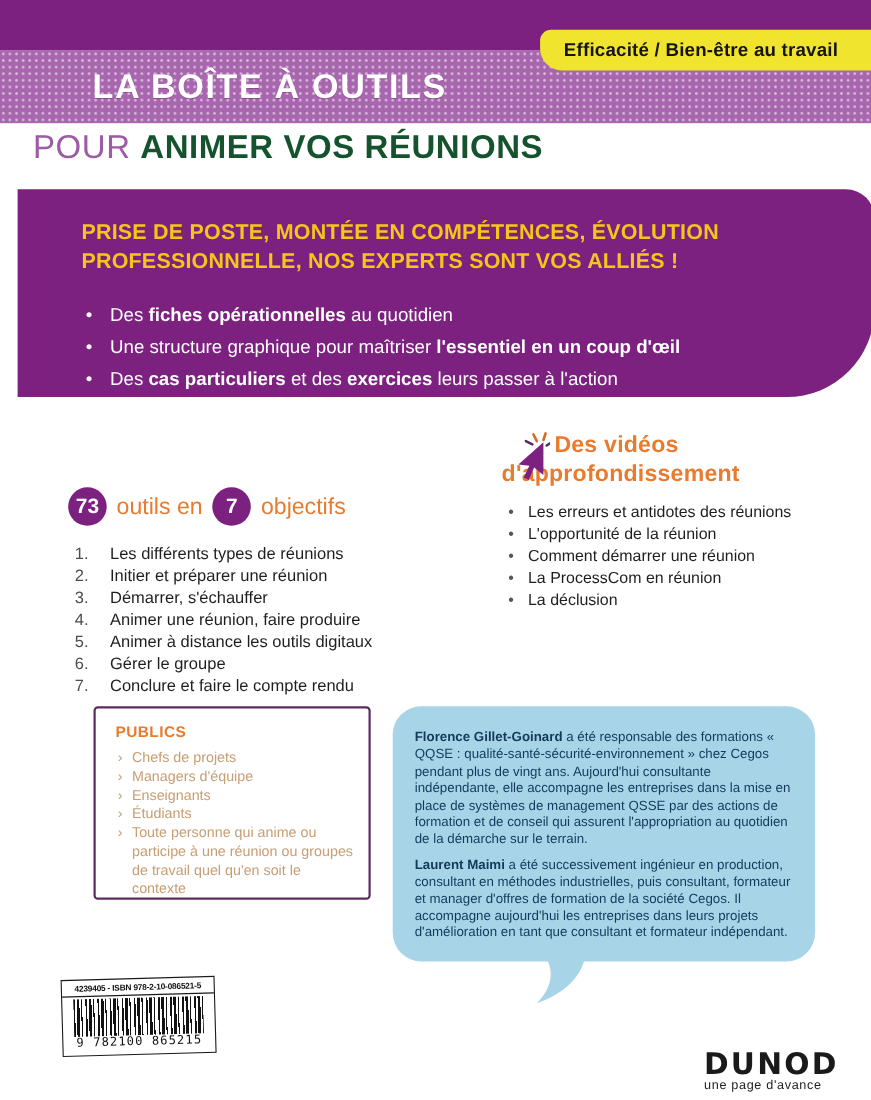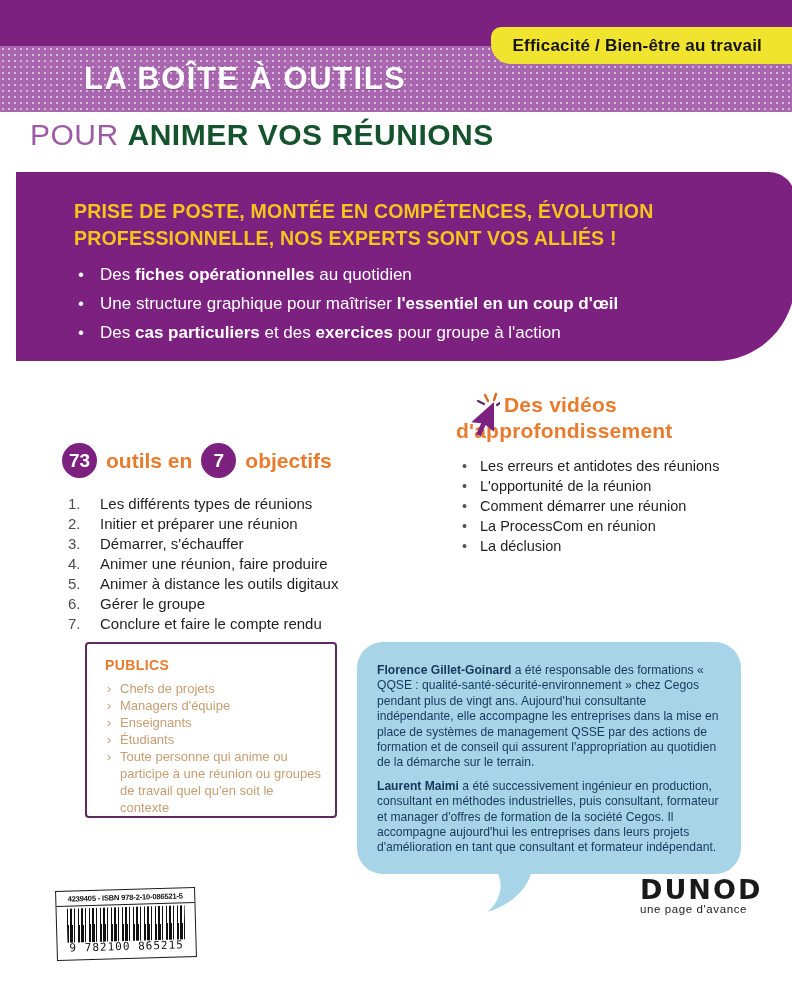--- a/index.html
+++ b/index.html
@@ -38,37 +38,37 @@
   .promo-box {
     position:absolute; left:16px; top:172px; width:779px; height:189px;
     background:#7c2180;
     border-radius:0 26px 80px 0;
     padding:26px 40px 0 58px;
   }
   .promo-heading {
     color:#f6c51c; font-weight:bold; font-size:19.5px; line-height:27px;
     letter-spacing:.2px; max-width:645px;
   }
-  .promo-bullets { list-style:none; margin-top:8px; }
+  .promo-bullets { list-style:none; margin-top:20px; }
   .promo-bullets li {
     color:#ffffff; font-size:17px; line-height:29px; padding-left:26px; position:relative;
   }
   .promo-bullets li::before {
     content:"•"; position:absolute; left:4px; color:#ffffff;
   }
   .promo-bullets strong { font-weight:bold; }
   
   .toolkit { position:absolute; left:62px; top:400px; width:340px;margin-top:43px; }
   .toolkit-heading { display:flex; align-items:center; gap:9px; }
   .count-circle {
     width:35px; height:35px; border-radius:50%; background:#7c2180;
     color:#ffffff; font-weight:bold; font-size:19px;
     display:flex; align-items:center; justify-content:center; flex:0 0 auto;
   }
-  .toolkit-word { color:#e87b2d; font-weight:bold; font-size:21px; }
+  .toolkit-word { color:#e87b2d; font-weight:normal; font-size:21px; }
   .objectives { list-style:none; counter-reset:obj; margin:16px 0 0 4px; }
   .objectives li {
     counter-increment:obj; font-size:15px; line-height:20px; color:#1f1f1f;
     padding-left:34px; position:relative;
   }
   .objectives li::before {
     content:counter(obj) "."; position:absolute; left:2px; color:#4d4d4d;
   }
   
   .videos { position:absolute; left:456px; top:392px; width:322px; }
@@ -120,21 +120,21 @@
     background:repeating-linear-gradient(90deg,
       #111 0 1.5px, #fff 1.5px 3px,
       #111 3px 5.5px, #fff 5.5px 7px,
       #111 7px 8px, #fff 8px 11px);
   }
   .barcode-digits {
     font-family:"DejaVu Sans Mono", monospace; font-size:11px; color:#111;
     text-align:center; letter-spacing:1px; margin-top:-1px; white-space:nowrap;
   }
   
-  .publisher { position:absolute; left:640px; top:876px; text-align:left; }
+  .publisher { position:absolute; left:640px; top:954px; text-align:left; }
   .publisher-logo {
     font-family:"DejaVu Sans", sans-serif; font-weight:800; font-size:27px;
     letter-spacing:2px; color:#1a1a1a; line-height:27px;
   }
   .publisher-tagline { font-size:11.5px; color:#222; letter-spacing:.6px; margin-top:0; }
 </style>
 </head>
 <body>
 
 <div class="page">
@@ -149,21 +149,21 @@
   <div class="subtitle">
     <span class="pre">POUR</span>
     <span class="main">ANIMER VOS RÉUNIONS</span>
   </div>
 
   <div class="promo-box">
     <div class="promo-heading">PRISE DE POSTE, MONTÉE EN COMPÉTENCES, ÉVOLUTION PROFESSIONNELLE, NOS EXPERTS SONT VOS ALLIÉS !</div>
     <ul class="promo-bullets">
       <li><span>Des </span><strong>fiches opérationnelles</strong><span> au quotidien</span><strong></strong><span></span></li>
       <li><span>Une structure graphique pour maîtriser </span><strong>l'essentiel en un coup d'œil</strong><span></span><strong></strong><span></span></li>
-      <li><span>Des </span><strong>cas particuliers</strong><span> et des </span><strong>exercices</strong><span>  pour groupe à l'action</span></li>
+      <li><span>Des </span><strong>cas particuliers</strong><span> et des </span><strong>exercices</strong><span>  leurs passer à l'action</span></li>
     </ul>
   </div>
 
   <div class="toolkit">
     <div class="toolkit-heading">
       <span class="count-circle">73</span>
       <span class="toolkit-word">outils en</span>
       <span class="count-circle">7</span>
       <span class="toolkit-word">objectifs</span>
     </div>

